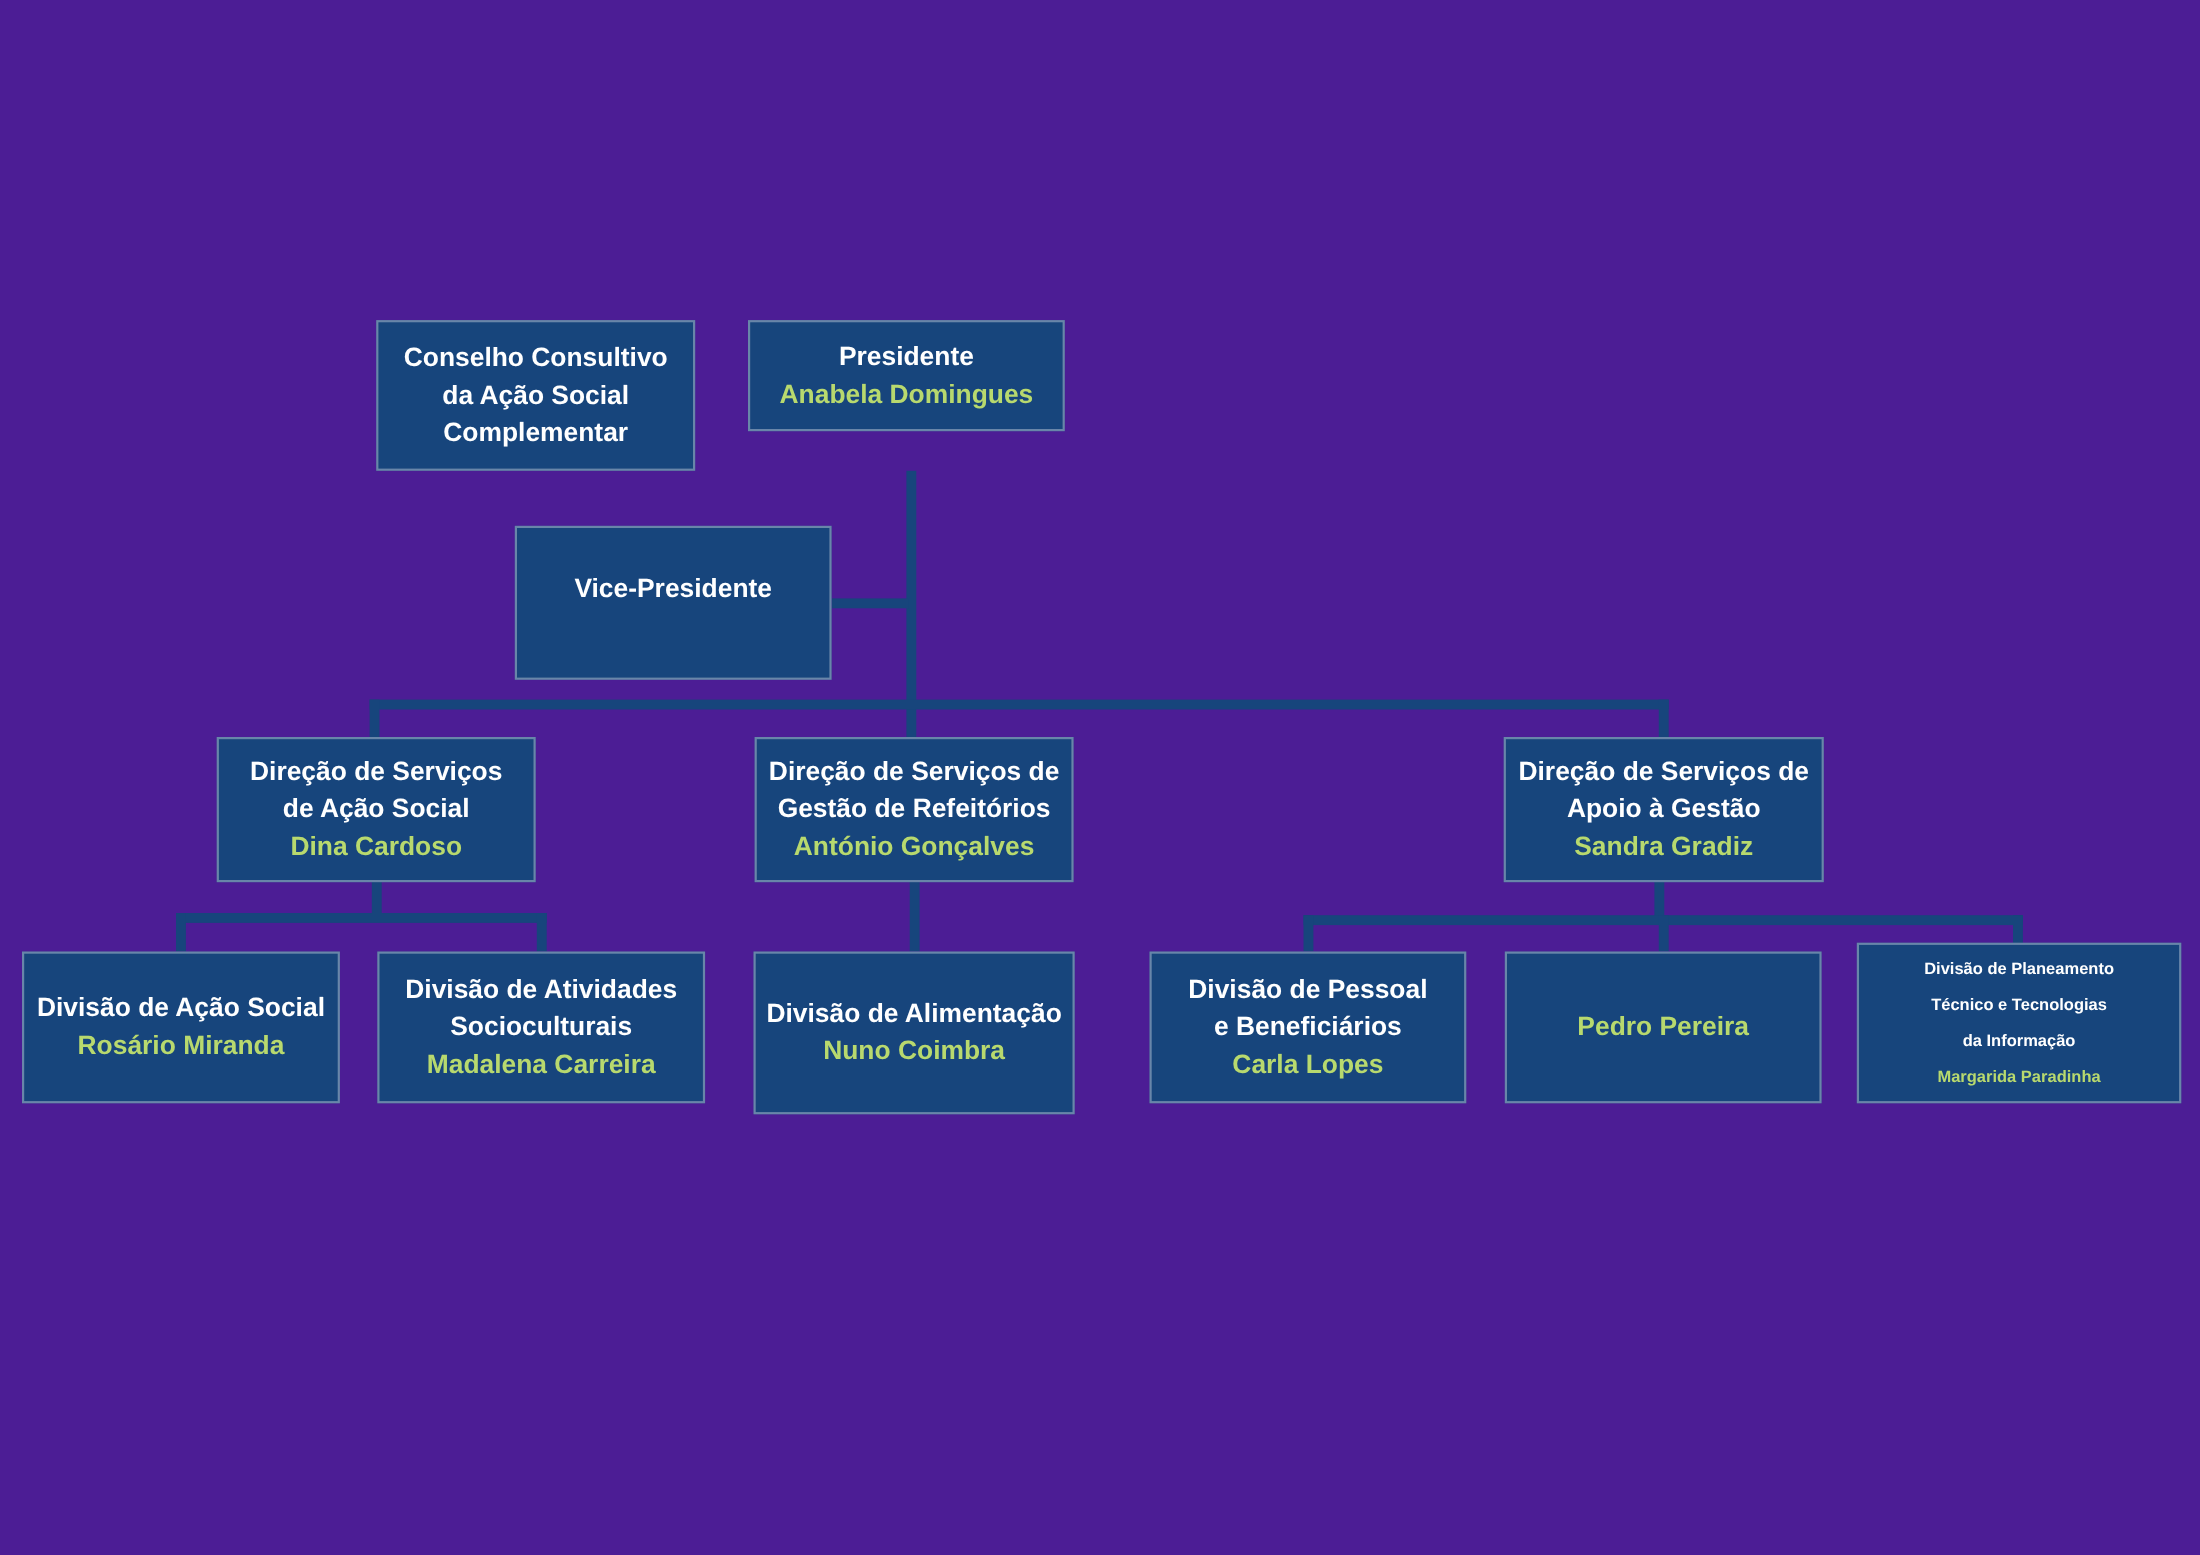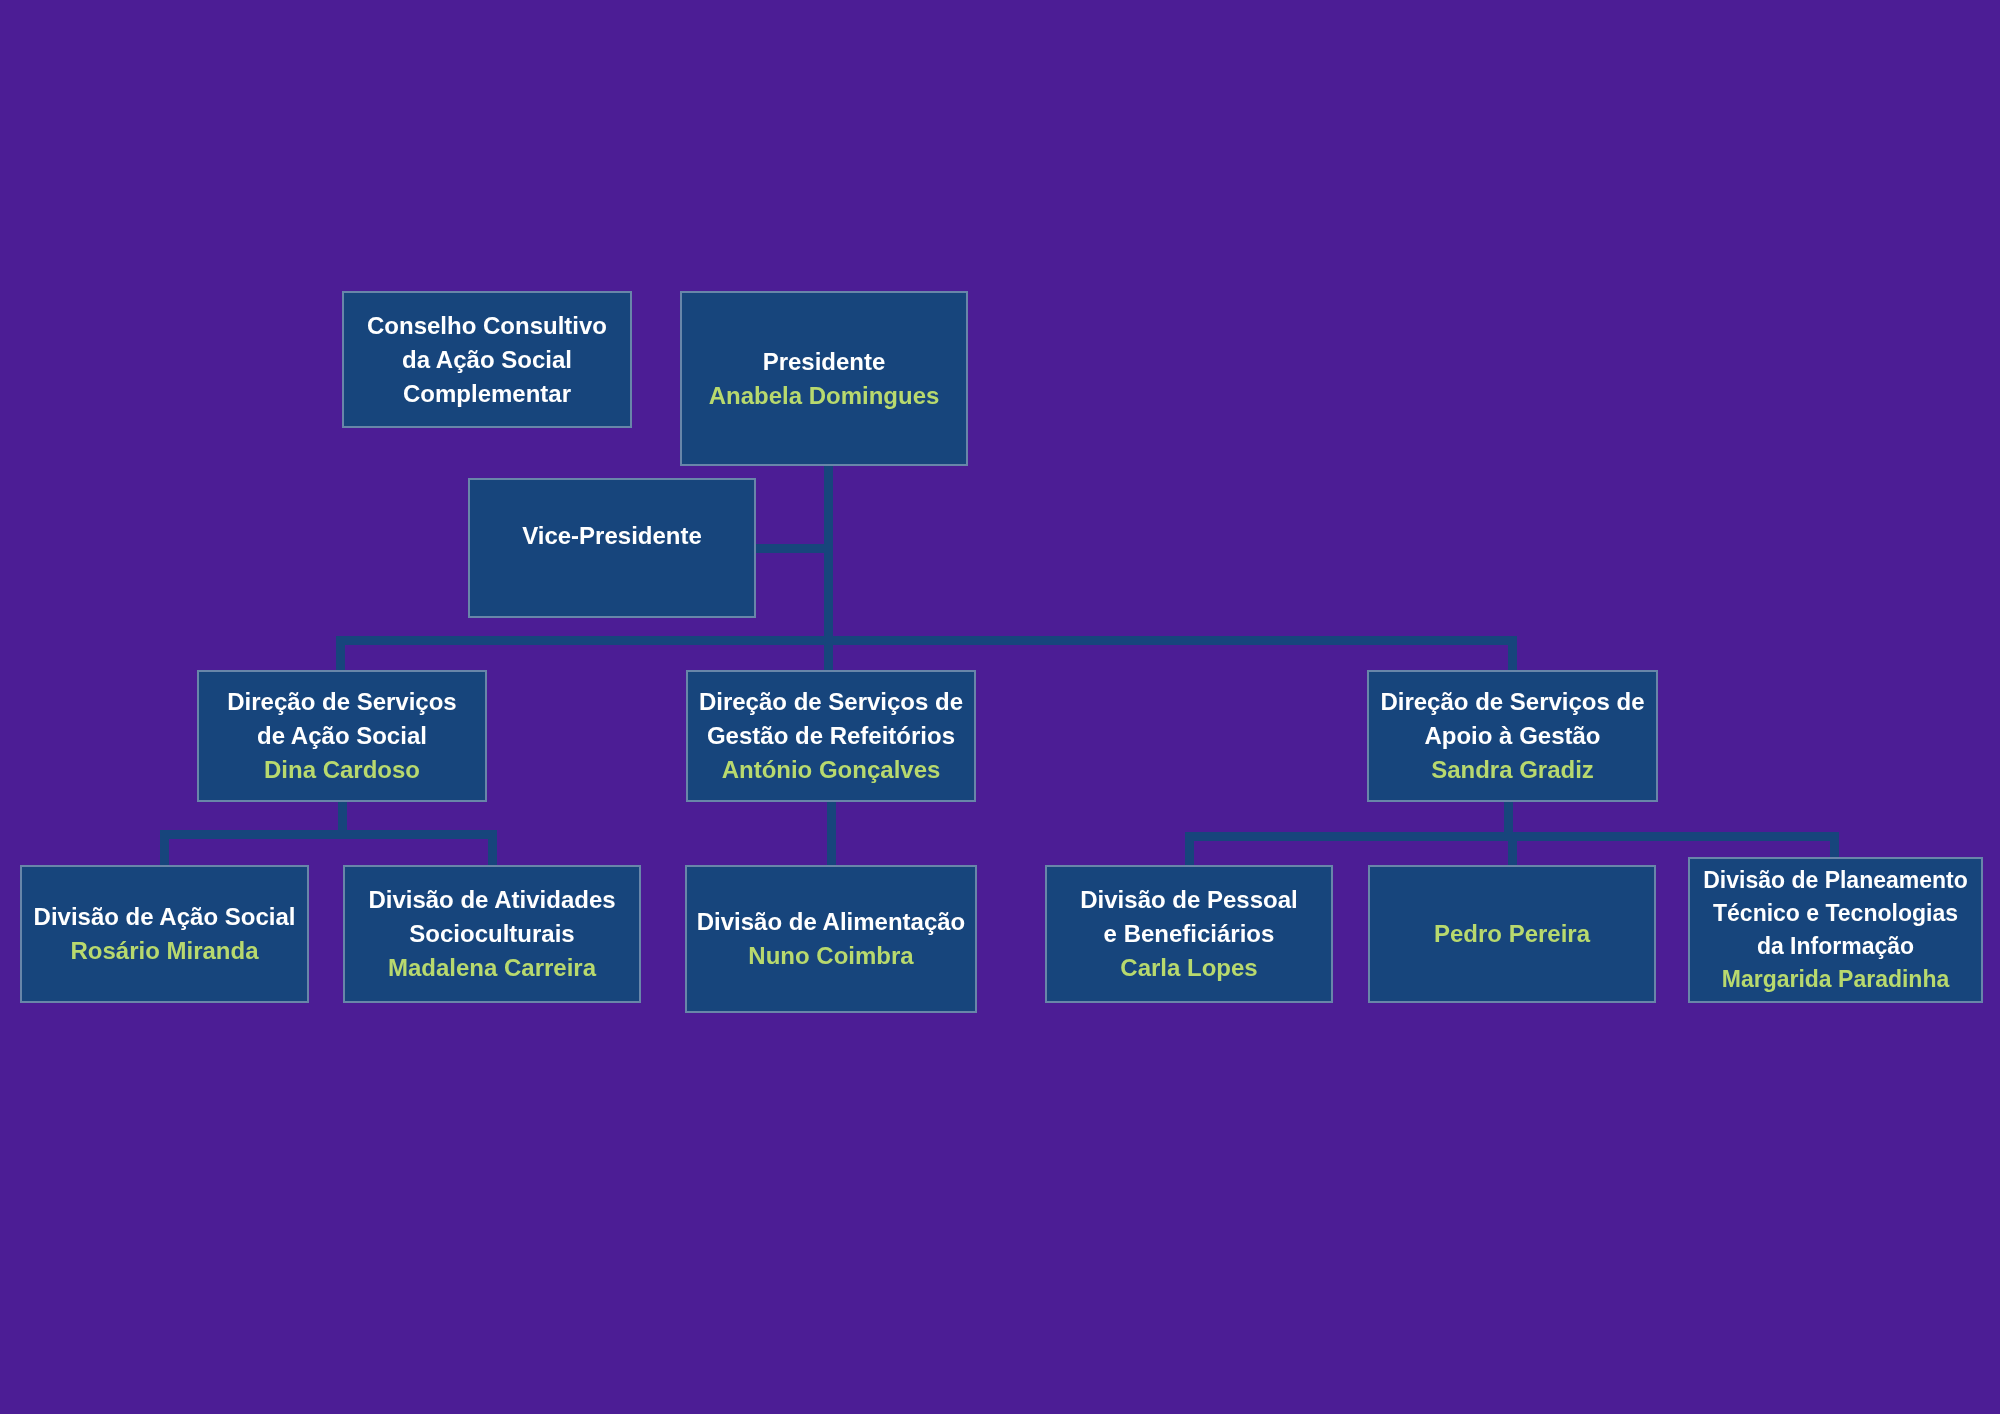--- a/index.html
+++ b/index.html
@@ -28,21 +28,21 @@
     padding: 4px 6px;
   }
   .node .title { display: block; }
   .node .tline { display: block; white-space: nowrap; }
   .node .person {
     display: block;
     color: var(--person-text, #b8d96e);
     white-space: nowrap;
   }
   .node.vp { justify-content: center; padding-bottom: 28px; }
-  .node.tight { font-size: 23px; line-height: 33px; }
+  .node.tight { font-size: 15px; line-height: 33px; }
   .line {
     position: absolute;
     background: var(--line, #17457c);
   }
 </style>
 </head>
 <body>
 
 <div id="canvas">
 
@@ -63,21 +63,21 @@
   <div class="line" style="left:1830px; top:832px; width:9px; height:33px;"></div>
 
   <div class="node" style="left:342px; top:291px; width:290px; height:137px;">
     <div class="title">
       <span class="tline">Conselho Consultivo</span>
       <span class="tline">da Ação Social</span>
       <span class="tline">Complementar</span>
     </div>
   </div>
 
-  <div class="node" style="left:680px; top:291px; width:288px; height:175px;text-align:right;">
+  <div class="node" style="left:680px; top:291px; width:288px; height:101px;text-align:right;">
     <div class="title">
       <span class="tline">Presidente</span>
     </div>
     <div class="person">Anabela Domingues</div>
   </div>
 
   <div class="node vp" style="left:468px; top:478px; width:288px; height:140px;">
     <div class="title">
       <span class="tline">Vice-Presidente</span>
     </div>

